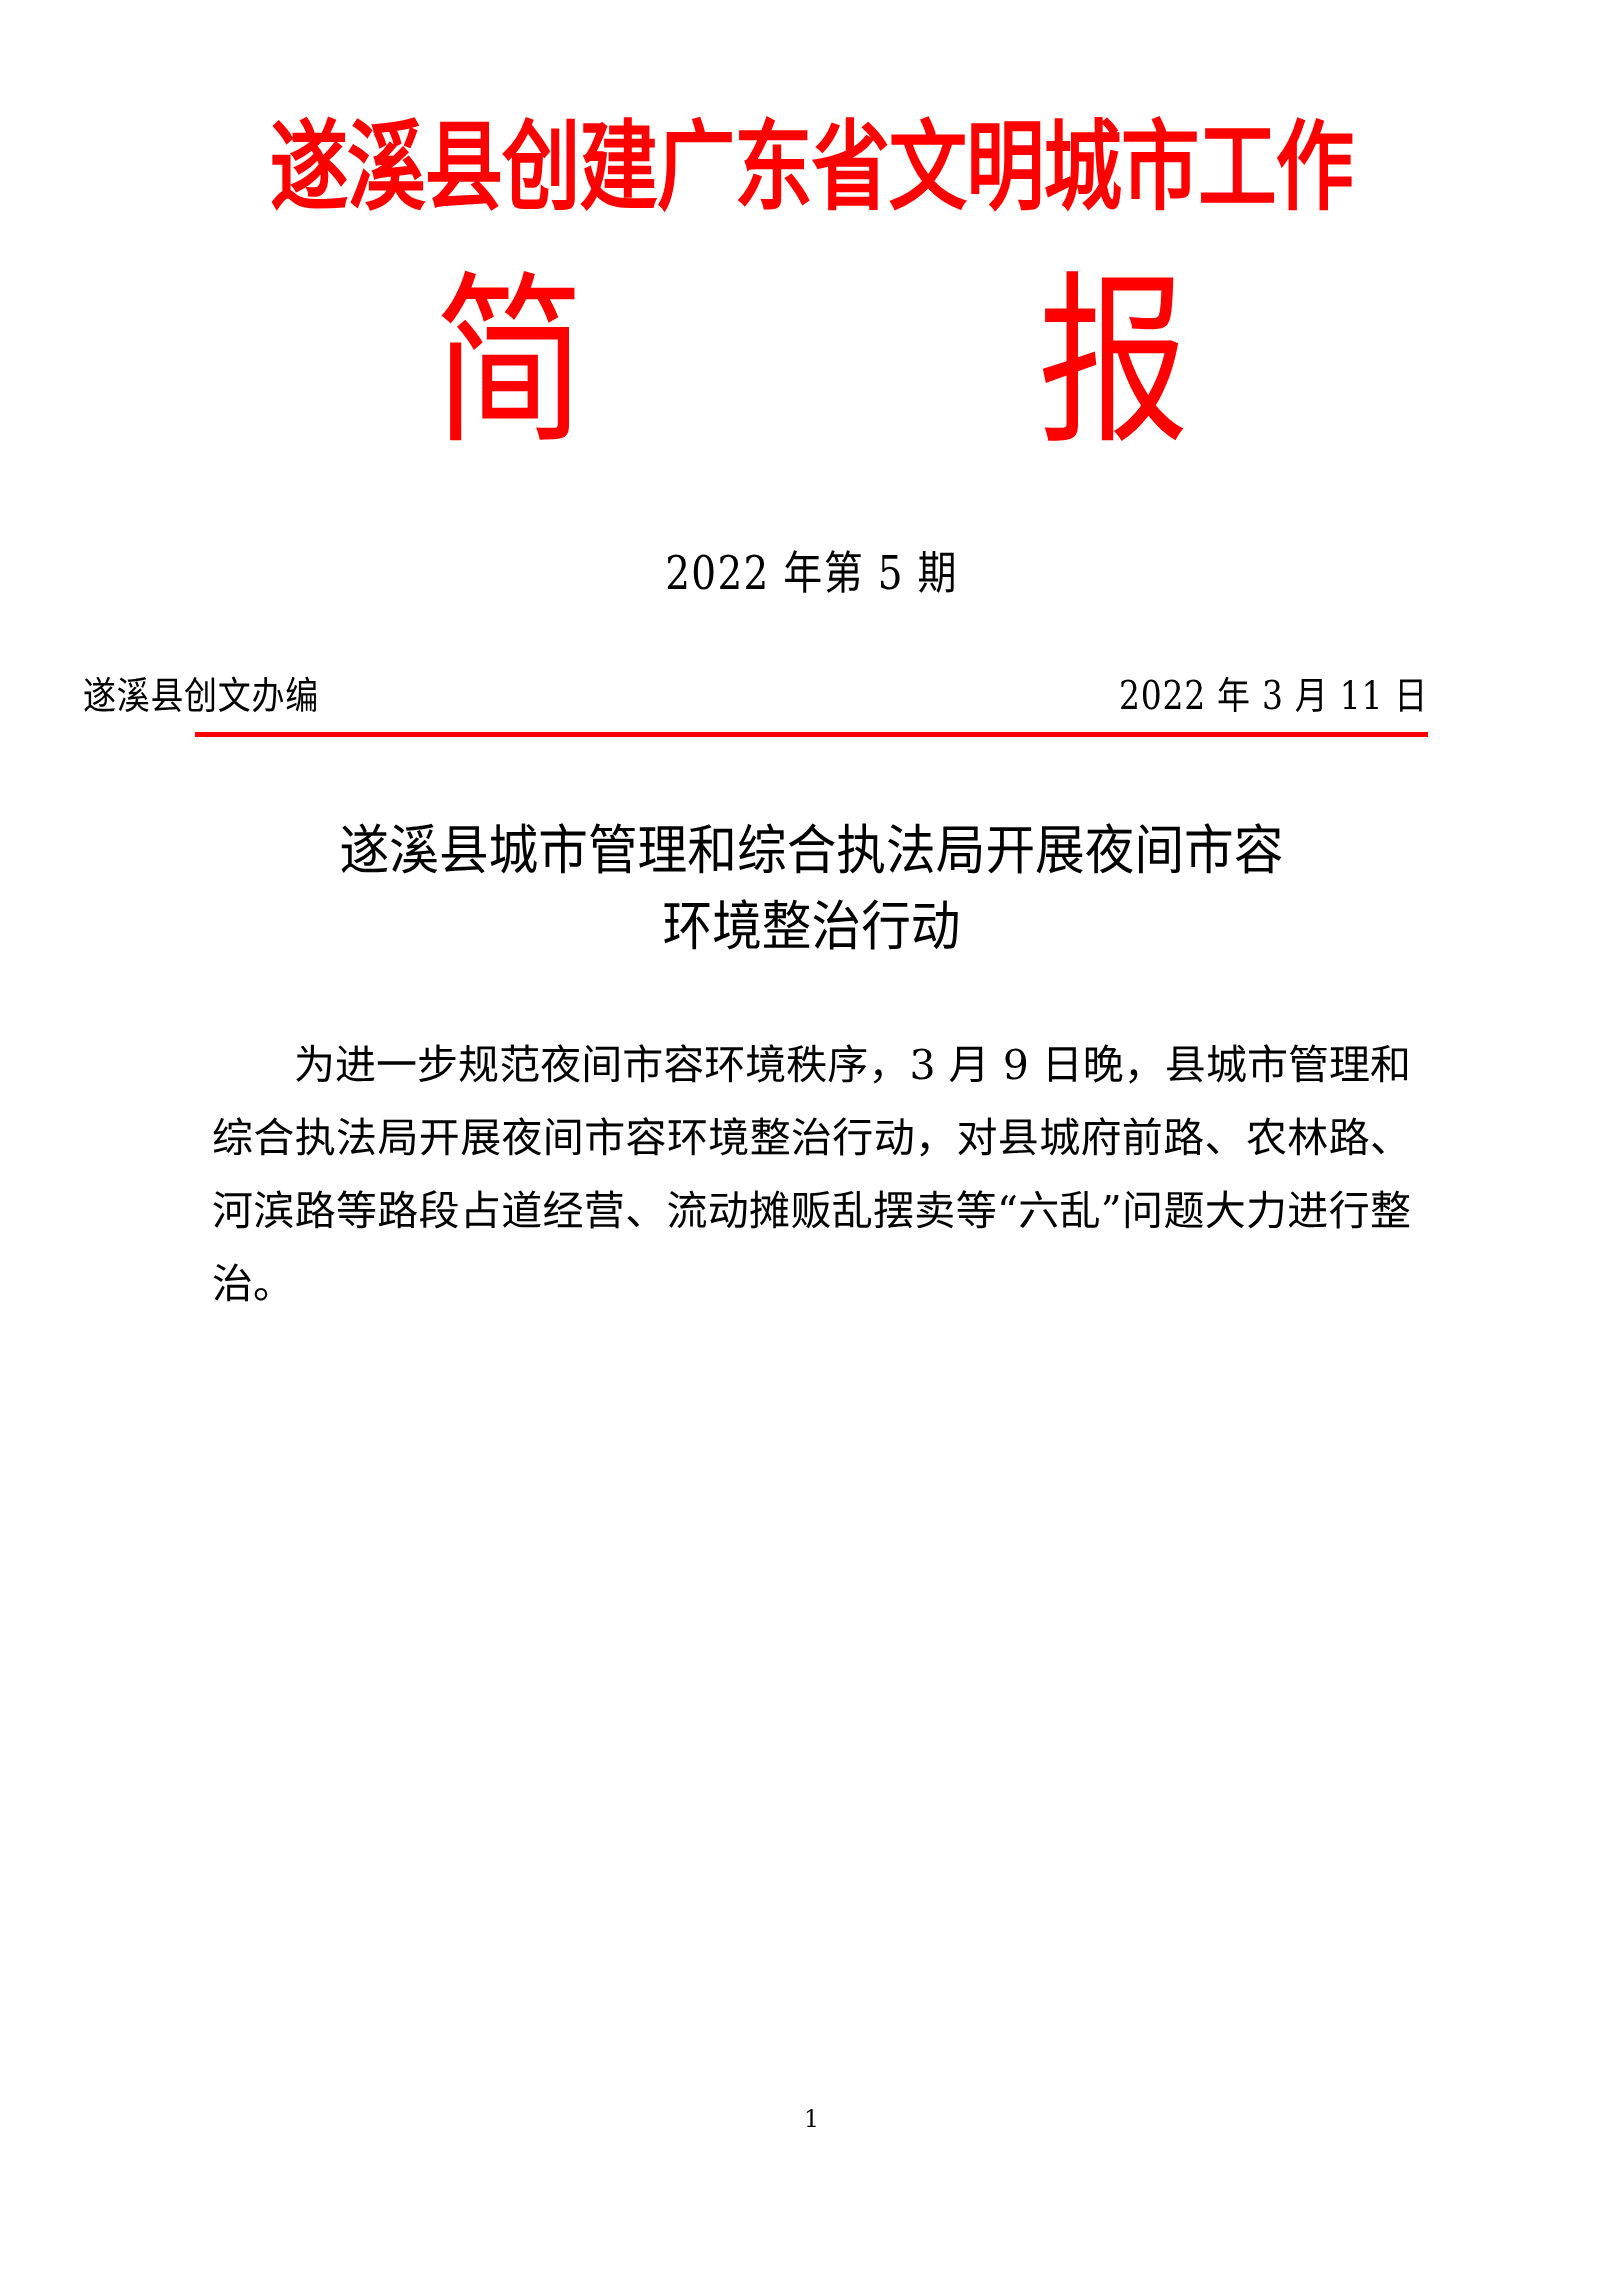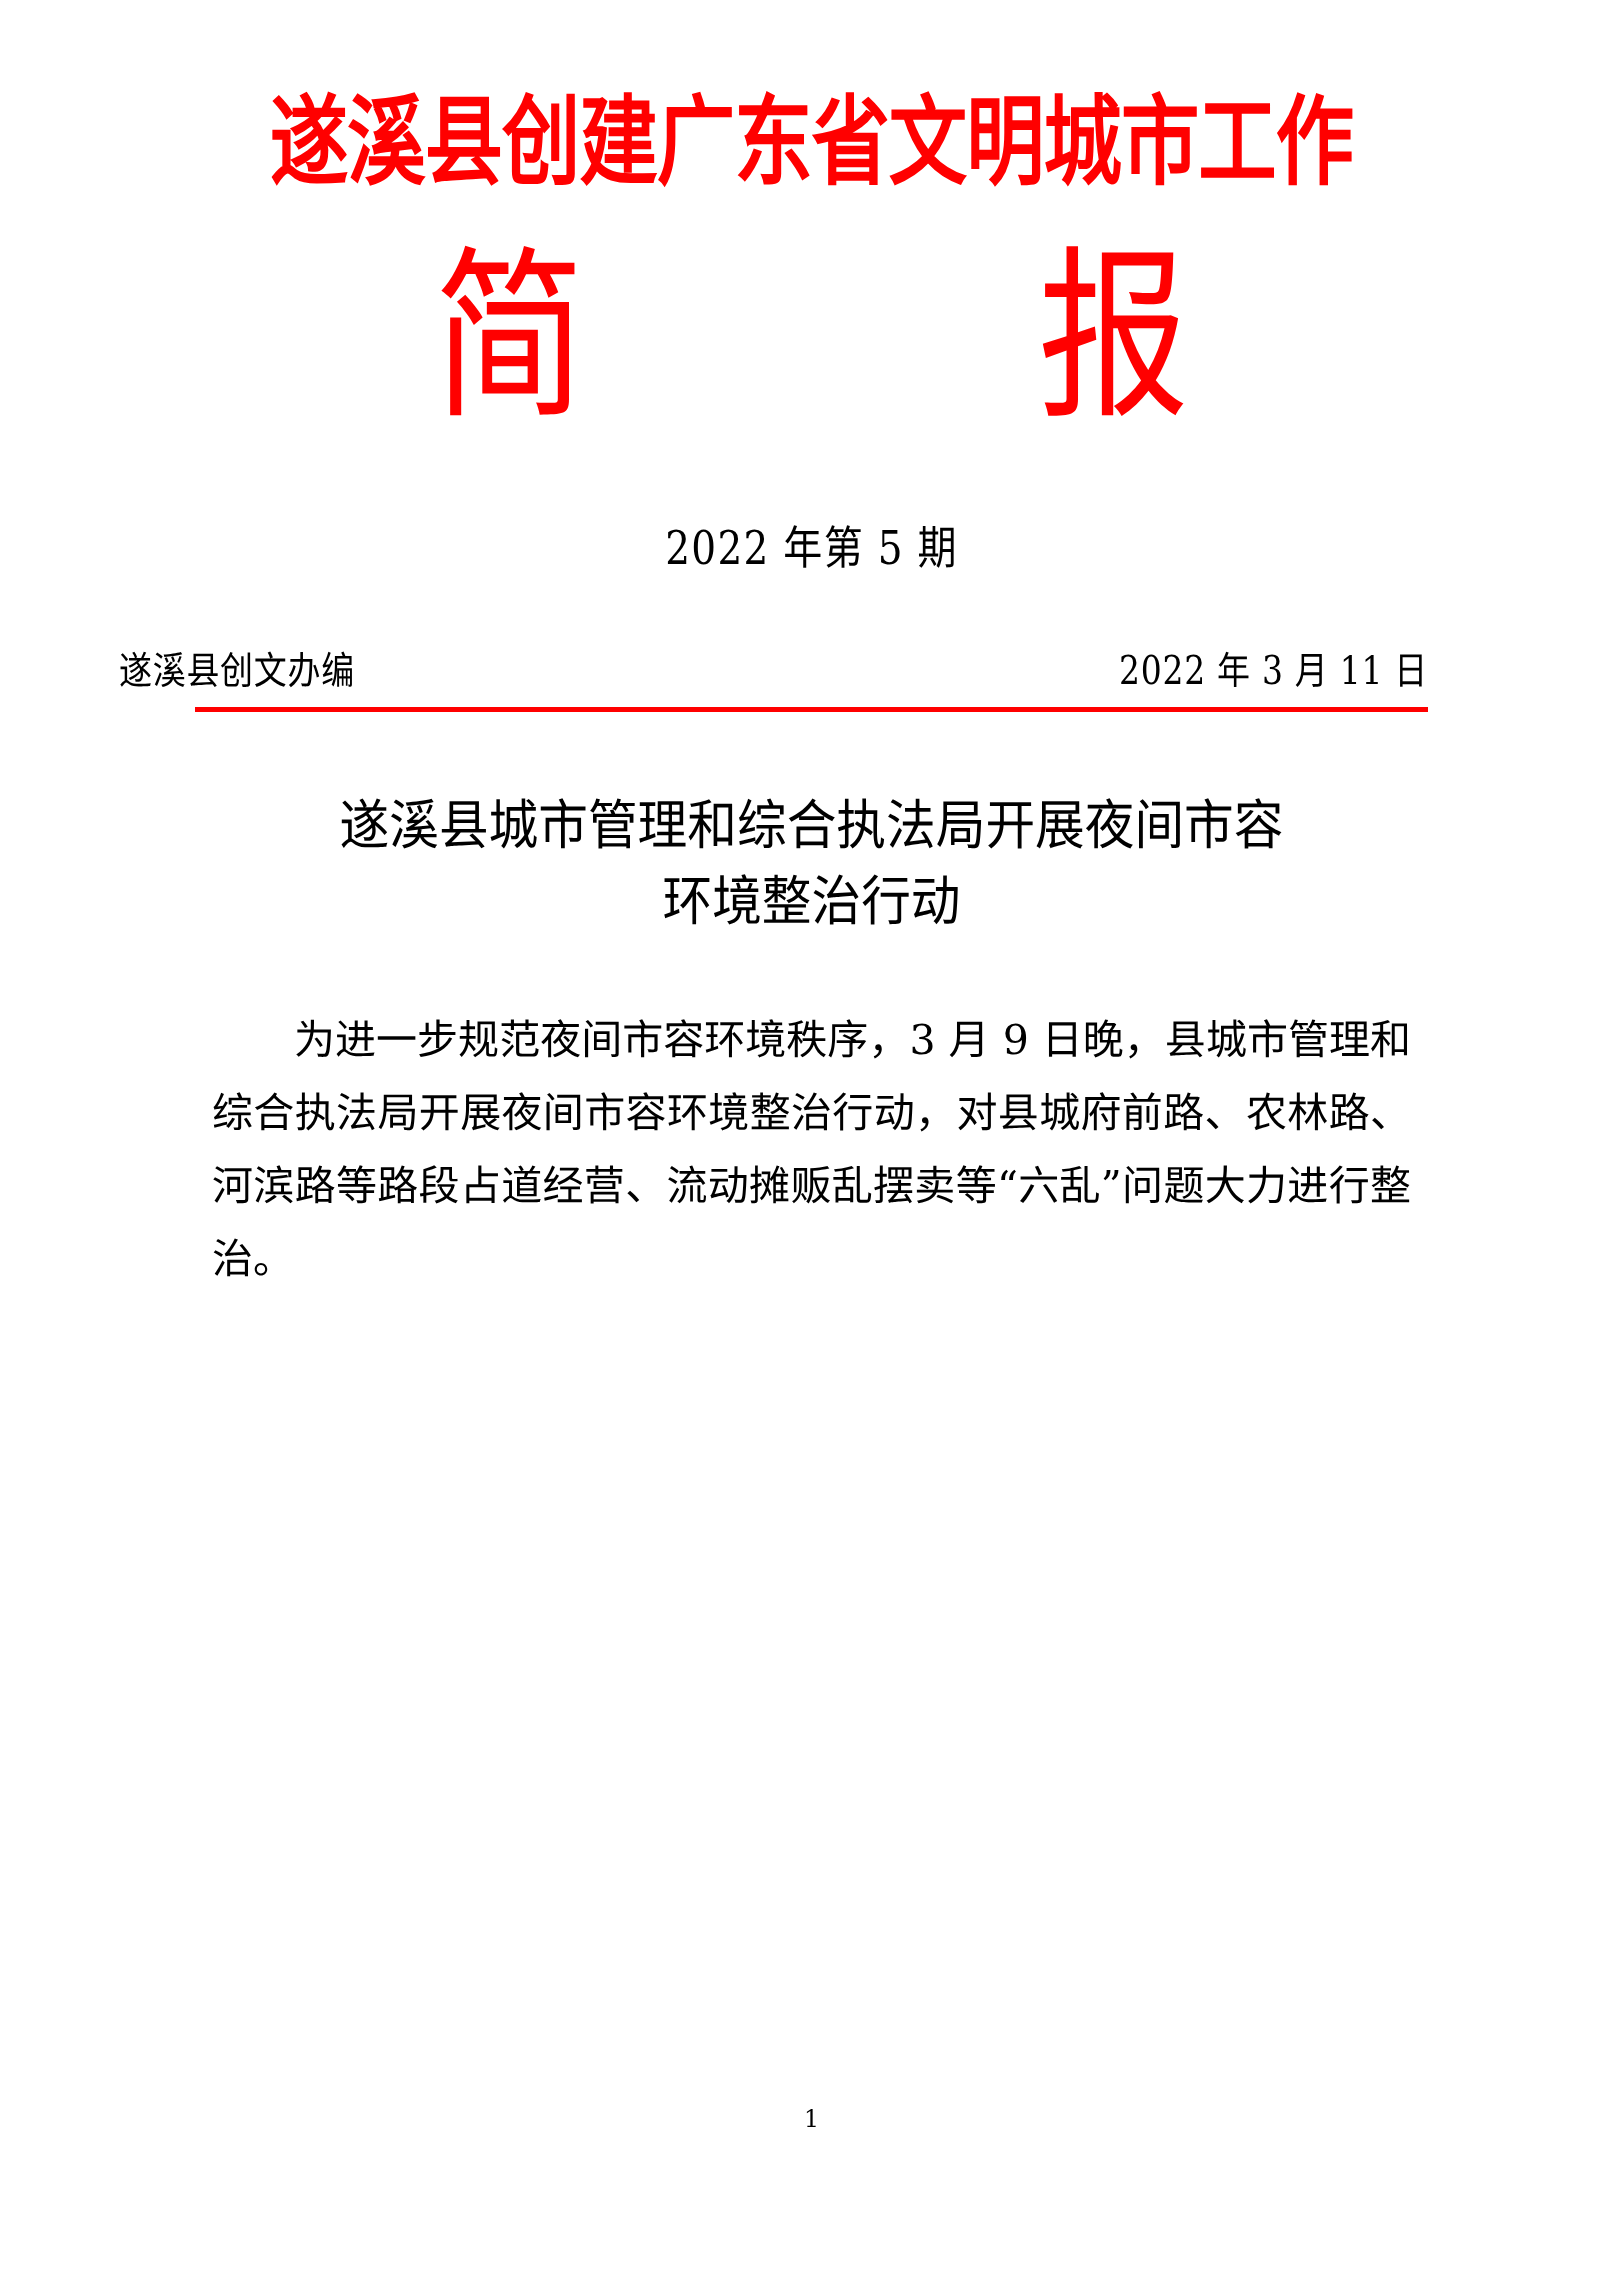--- a/index.html
+++ b/index.html
@@ -15,21 +15,21 @@
     height: 2295px;
     background: #ffffff;
     box-sizing: border-box;
     overflow: hidden;
     font-family: "DejaVu Serif", "Liberation Serif", serif;
   }
 
   
 
   .masthead {
-    padding-top: 93px;
+    padding-top: 118px;
   }
 
   .masthead-title {
     color: #ff0000;
     font-family: "DejaVu Sans", "Liberation Sans", sans-serif;
     font-weight: 700;
     font-size: 98px;
     line-height: 1.0;
     text-align: center;
     letter-spacing: -1.3px;
@@ -63,21 +63,21 @@
     line-height: 1.0;
     letter-spacing: 1.3px;
     transform: scaleY(1.18);
     transform-origin: center top;
   }
 
   
 
   .imprint {
     margin: 93px 0 0 0;
-    padding: 0 195px 0 119px;
+    padding: 0 195px 0 83px;
     display: flex;
     justify-content: space-between;
     align-items: flex-end;
     color: #000000;
     font-family: "DejaVu Serif", "Liberation Serif", serif;
     font-size: 33px;
     line-height: 1.0;
     letter-spacing: 0.7px;
   }
 

